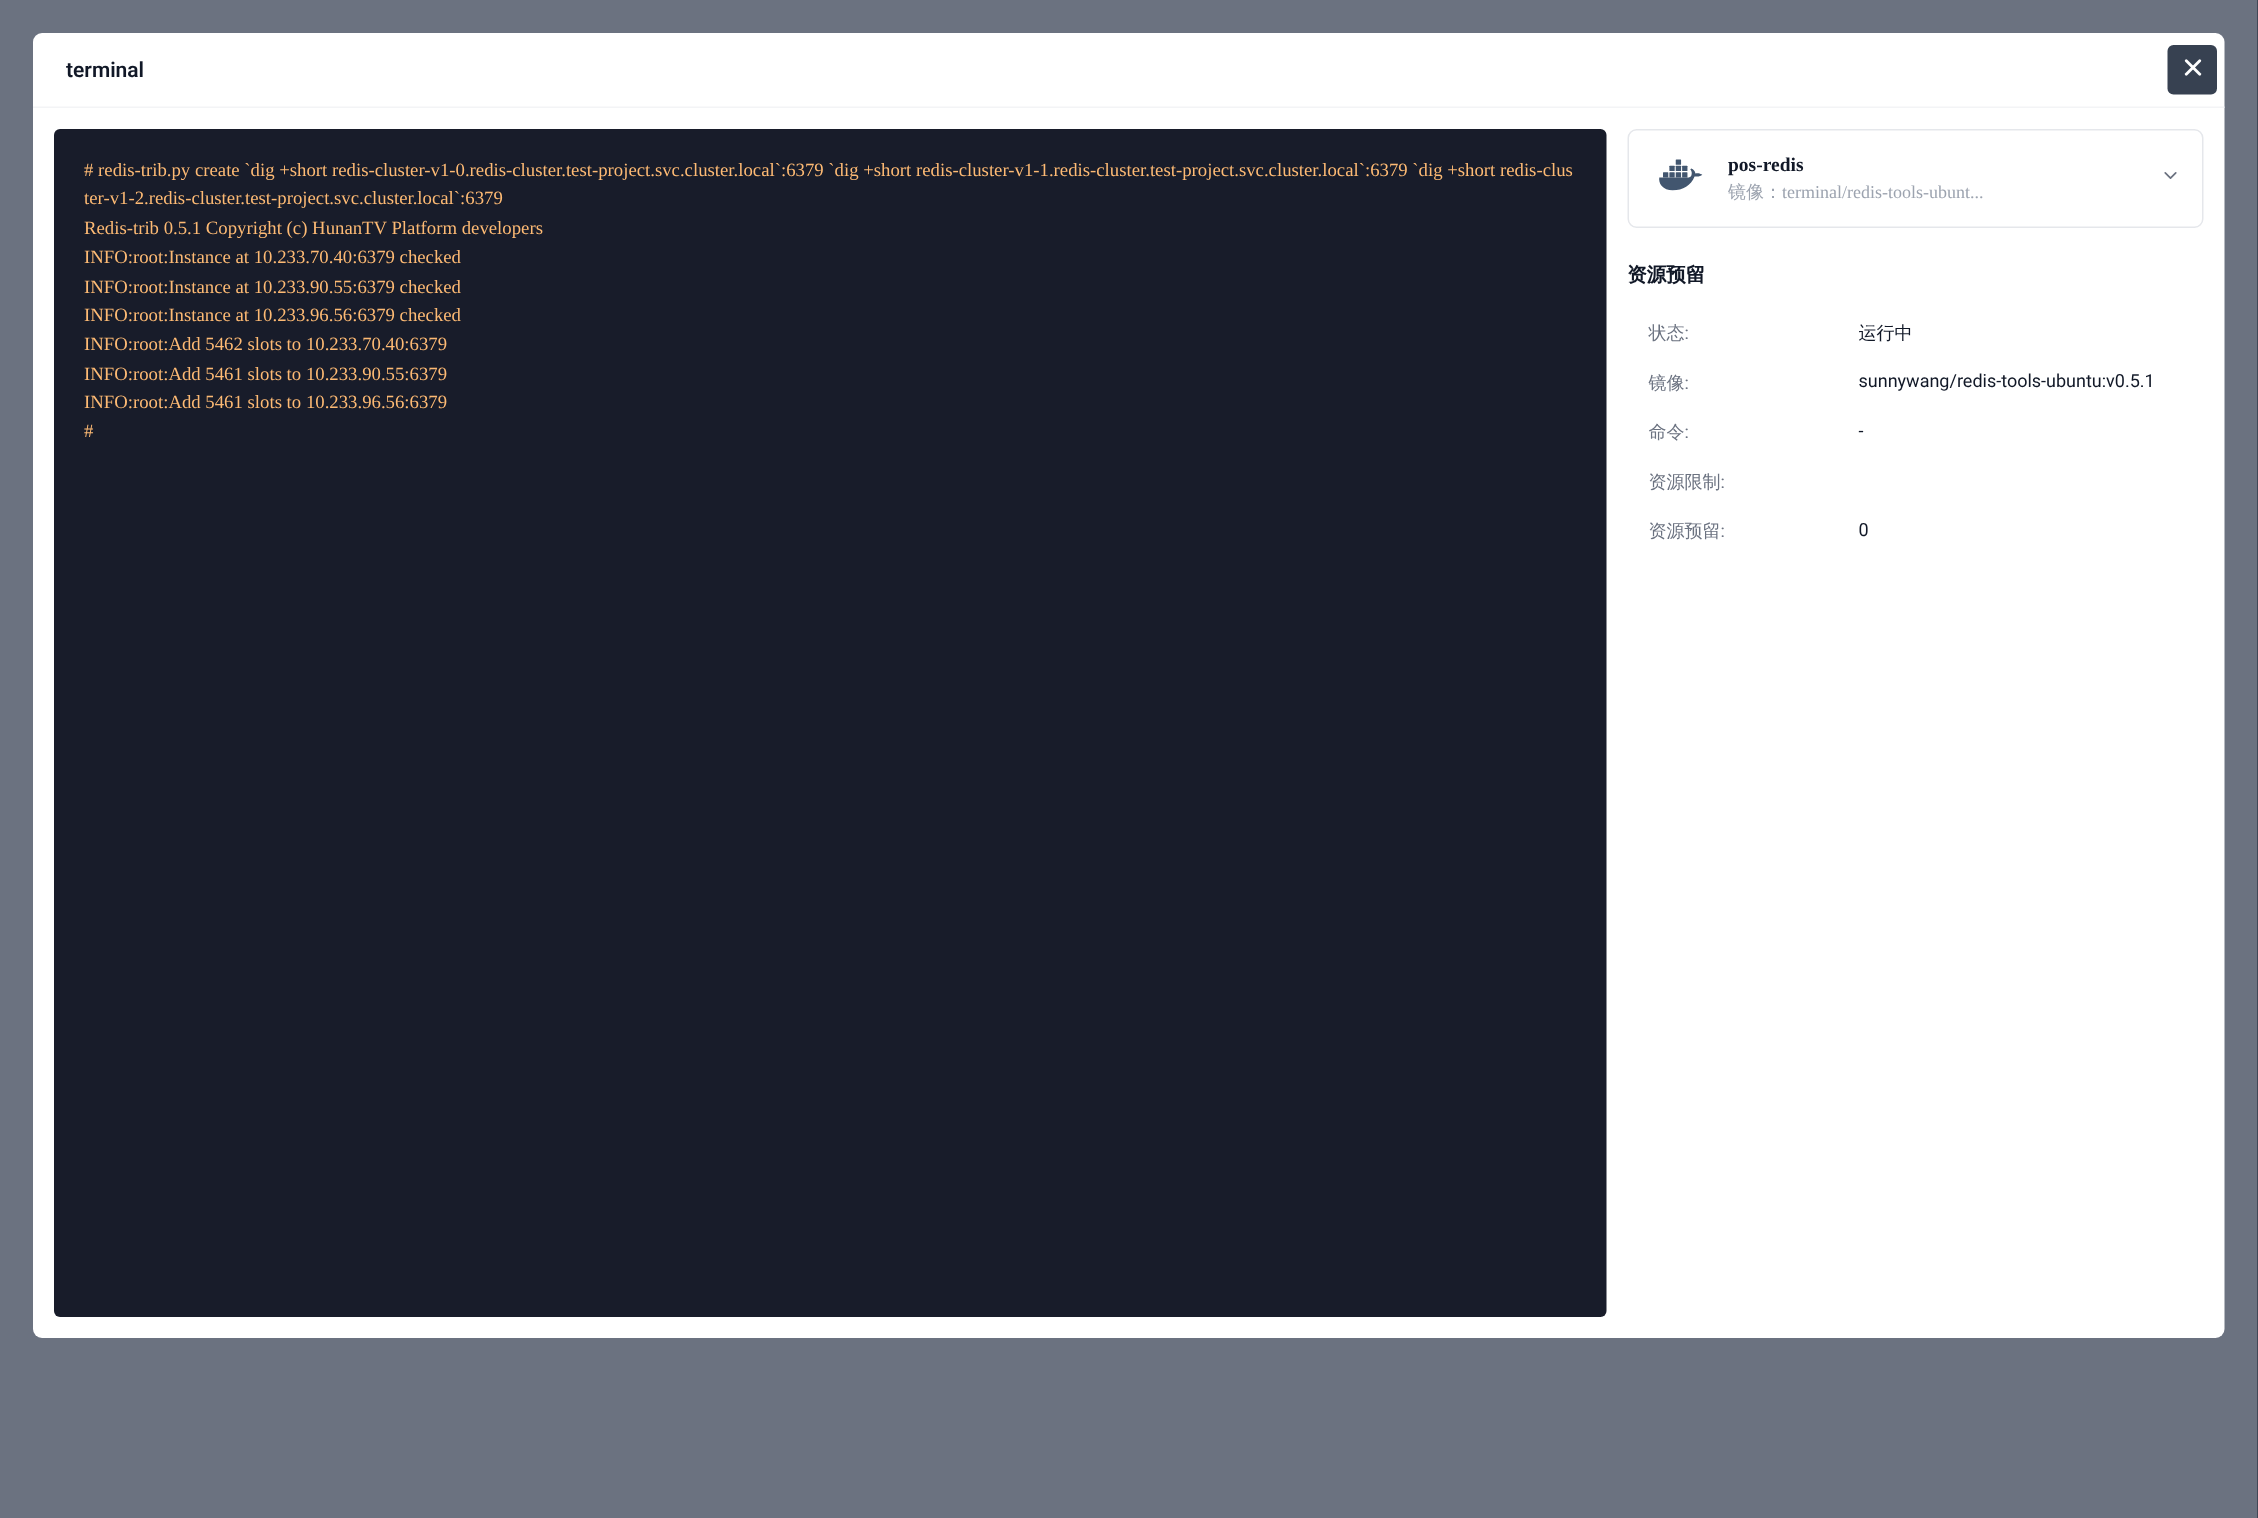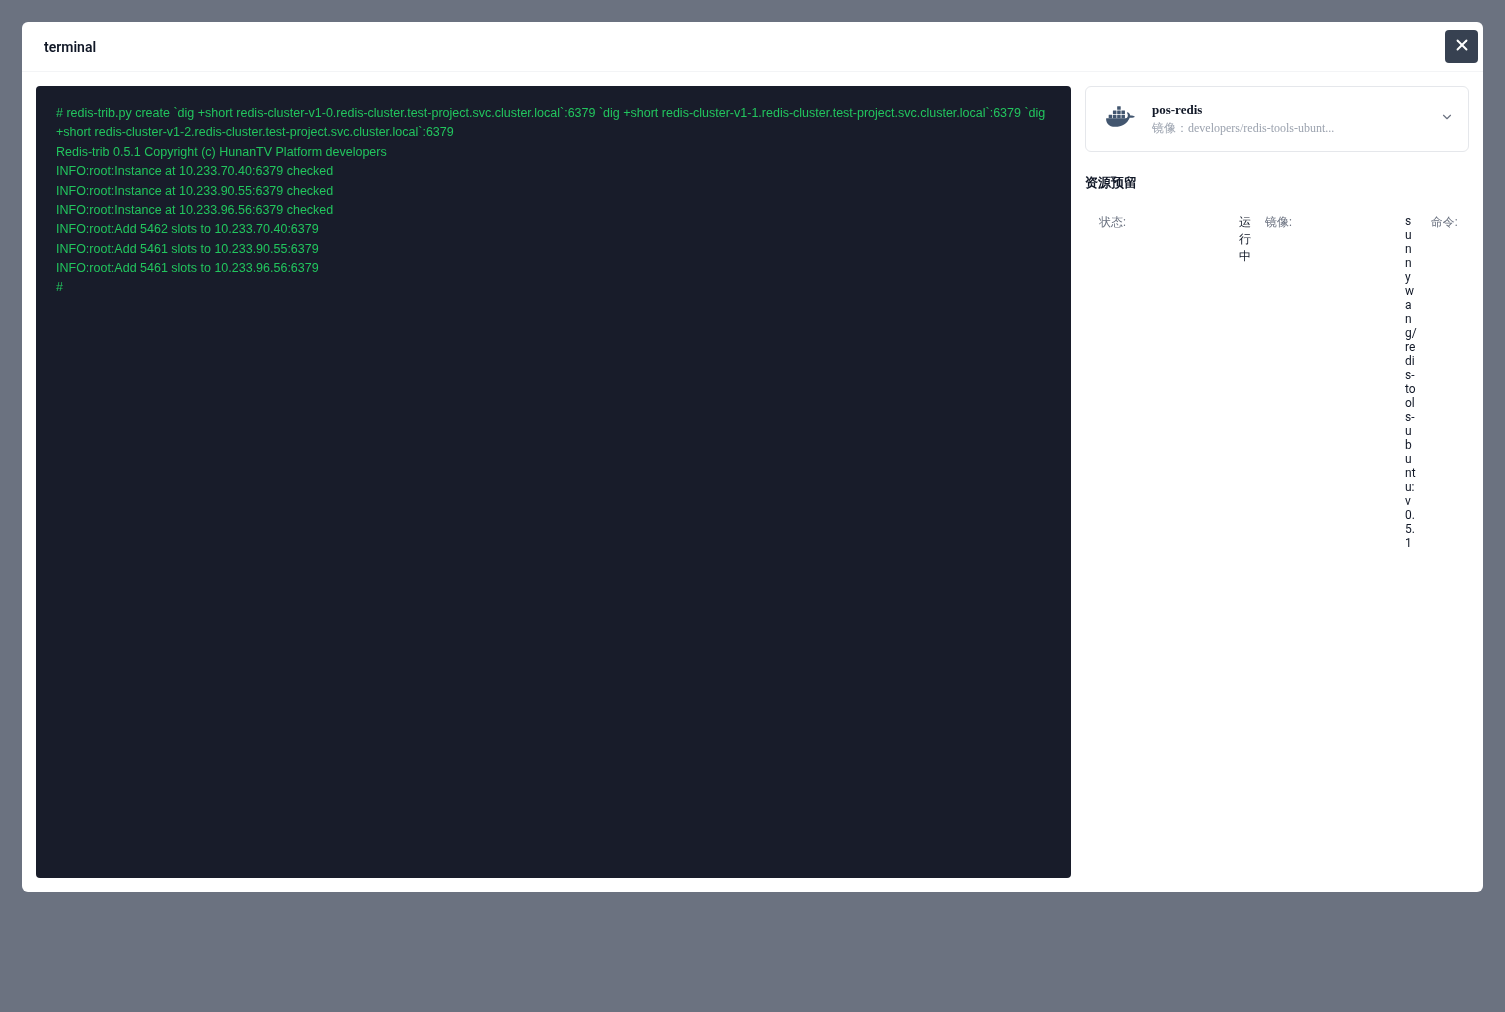--- a/index.html
+++ b/index.html
@@ -57,23 +57,23 @@
       overflow: hidden;
     }
     .terminal-panel {
       flex: 1;
       background-color: #181c2a;
       border-radius: 4px;
       padding: 18px 20px;
       overflow: auto;
     }
     .terminal-content {
-      font-family: Liberation Sans, sans-serif;
+      font-family: Liberation Serif, serif;
       font-size: 12.5px;
-      color: #22c55e;
+      color: #fdba74;
       line-height: 1.55;
       white-space: pre-wrap;
       word-break: break-all;
     }
     .sidebar {
       width: 384px;
       display: flex;
       flex-direction: column;
       gap: 0;
     }
@@ -124,21 +124,21 @@
     }
     .section-title {
       font-size: 13px;
       font-weight: 600;
       color: #111827;
       margin-top: 22px;
       margin-bottom: 14px;
     }
     .info-table {
       display: flex;
-      flex-direction: row;
+      flex-direction: column;
     }
     .info-row {
       display: flex;
       padding: 8px 0 8px 14px;
     }
     .info-label {
       width: 140px;
       font-size: 12px;
       color: #6b7280;
     }
@@ -189,21 +189,21 @@
               <rect x="20" y="12" width="5" height="5" rx="0.5"></rect>
               <rect x="26" y="12" width="5" height="5" rx="0.5"></rect>
               <rect x="20" y="6" width="5" height="5" rx="0.5"></rect>
             </g>
             <path fill="#42566f" d="M44 20c-1.2-1-3.5-1.3-5.5-0.8c-0.3-2-1.8-3.7-3.8-4.6l-1 0.7c1.4 1.6 1.8 4.2 0.9 6c-0.5 0.9-1.6 1.8-3.6 1.8H4.5c-0.4 2.4 0.2 5.6 2.3 8c2.3 2.7 5.8 4 10.3 4c9.8 0 17.2-4.6 20.6-13C40.6 22.2 43.6 22.4 45 20.3L44 20z"></path>
           </svg>
         </div>
         <div class="container-info">
           <div class="container-name">pos-redis</div>
           <div class="container-sub">
-            <span>镜像：</span><span>developers/redis-tools-ubunt...</span>
+            <span>镜像：</span><span>terminal/redis-tools-ubunt...</span>
           </div>
         </div>
         <div class="chevron">
           <svg viewBox="0 0 24 24" fill="none" stroke="currentColor" stroke-width="2" stroke-linecap="round" stroke-linejoin="round">
             <polyline points="6 9 12 15 18 9"></polyline>
           </svg>
         </div>
       </div>
 
       <div class="section-title">资源预留</div>

